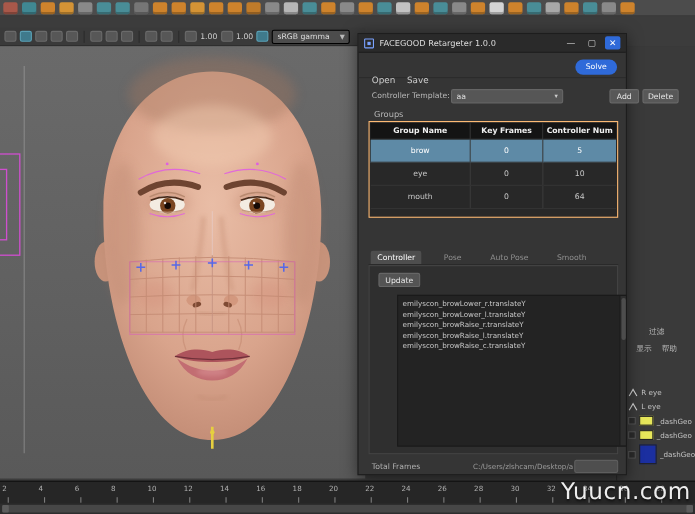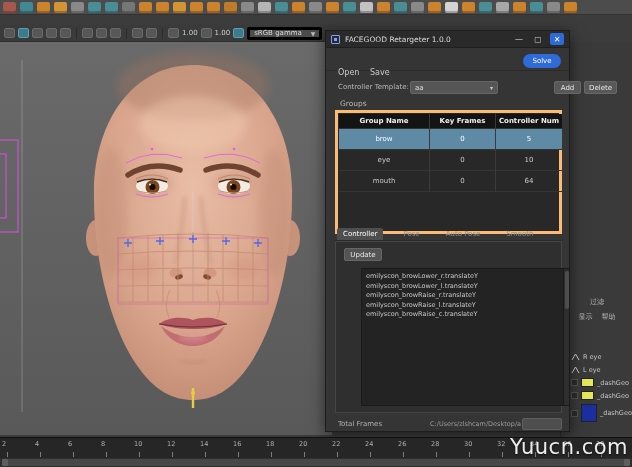--- a/index.html
+++ b/index.html
@@ -11,21 +11,21 @@
          display:flex;align-items:flex-end;gap:4px;padding:1px 3px;overflow:hidden;border-bottom:1px solid #333;}
   .shelf-icon{width:13px;height:11px;border-radius:2px;flex:none;opacity:.92;box-shadow:inset 0 -2px 0 rgba(0,0,0,.25);}
 
   
   #vp-toolbar{position:absolute;left:0;top:25px;width:332px;height:17px;background:#3a3a3a;
               display:flex;align-items:center;gap:3px;padding:0 4px;border-bottom:1px solid #2e2e2e;}
   .vp-icon{width:11px;height:10px;background:#575757;border:1px solid #6a6a6a;border-radius:2px;flex:none;}
   .vp-icon.active{background:#3f7a8c;border-color:#5aa0b5;}
   .vp-sep{width:1px;height:11px;background:#2c2c2c;flex:none;margin:0 2px;}
   .vp-val{font-size:7px;color:#cfcfcf;flex:none;}
-  #colorspace{display:flex;align-items:center;gap:3px;background:#4c4c4c;border:3px solid #000000;
+  #colorspace{display:flex;align-items:center;gap:3px;background:#4c4c4c;border:1px solid #000000;
               border-radius:2px;height:13px;padding:0 4px;color:#ddd;font-size:7px;}
   #colorspace .caret{font-size:6px;color:#bbb;margin-left:6px;}
 
   
   #viewport{position:absolute;left:0;top:42px;width:332px;height:393px;
             background:linear-gradient(#6a6a6a,#595959);overflow:hidden;}
   #persp-label{position:absolute;left:0;bottom:3px;width:100%;text-align:center;
                font-size:7px;color:#d5d5d5;text-shadow:0 1px 1px #333;}
 
   
@@ -62,29 +62,29 @@
   .dlg-ctl.close{background:var(--accent);color:#fff;}
 
   #dlg-menu-row{position:absolute;left:0;top:20px;width:100%;height:20px;border-bottom:1px solid #2b2b2b;}
   .menu-item{position:absolute;top:17px;font-size:8px;color:#cccccc;}
   #menu-open{left:12px;} #menu-save{left:44px;}
   #solve-btn{position:absolute;right:8px;top:3px;width:38px;height:14px;background:var(--accent);
              border-radius:7px;color:#fff;font-size:7px;display:flex;align-items:center;justify-content:center;}
 
   #ct-row{position:absolute;left:0;top:48px;width:100%;height:18px;padding-left:32px;}
   #ct-label{position:absolute;left:12px;top:4px;font-size:7px;color:#b8b8b8;}
-  #ct-dropdown{position:absolute;left:84px;top:2px;width:88px;height:13px;background:#565656;border:1px solid #666;
+  #ct-dropdown{position:absolute;left:84px;top:2px;width:102px;height:13px;background:#565656;border:1px solid #666;
                border-radius:2px;color:#e0e0e0;font-size:7px;padding:1px 4px;display:flex;justify-content:space-between;align-items:center;}
   #ct-dropdown .caret{font-size:6px;color:#ccc;}
   .small-btn{position:absolute;top:2px;height:13px;background:#585858;border:1px solid #686868;border-radius:2px;
              color:#e6e6e6;font-size:7px;display:flex;align-items:center;justify-content:center;margin-left:48px;}
   #add-btn{left:180px;width:27px;} #delete-btn{left:210px;width:33px;}
 
   #groups-label{position:absolute;left:14px;top:68px;font-size:7.5px;color:#b8b8b8;}
-  #groupbox{position:absolute;left:9px;top:79px;width:227px;height:124px;border:3px solid #fdba74;background:#282828;}
+  #groupbox{position:absolute;left:9px;top:79px;width:227px;height:88px;border:1px solid #fdba74;background:#282828;}
   #grp-table{position:absolute;left:1px;top:1px;width:223px;}
   .t-row{display:flex;height:21px;}
   .t-head{height:15px;background:#141414;}
   .t-cell{display:flex;align-items:center;justify-content:center;font-size:7px;color:#c9c9c9;
           border-right:1px solid #3a3a3a;border-bottom:1px solid #333;}
   .t-head .t-cell{color:#f0f0f0;font-weight:bold;background:#141414;}
   .c0{width:91px;} .c1{width:66px;} .c2{width:66px;border-right:none;}
   .t-row.selected .t-cell{background:var(--selection);color:#fff;}
 
   #tabbar{position:absolute;left:9px;top:196px;width:227px;height:14px;display:flex;align-items:flex-end;gap:14px;

